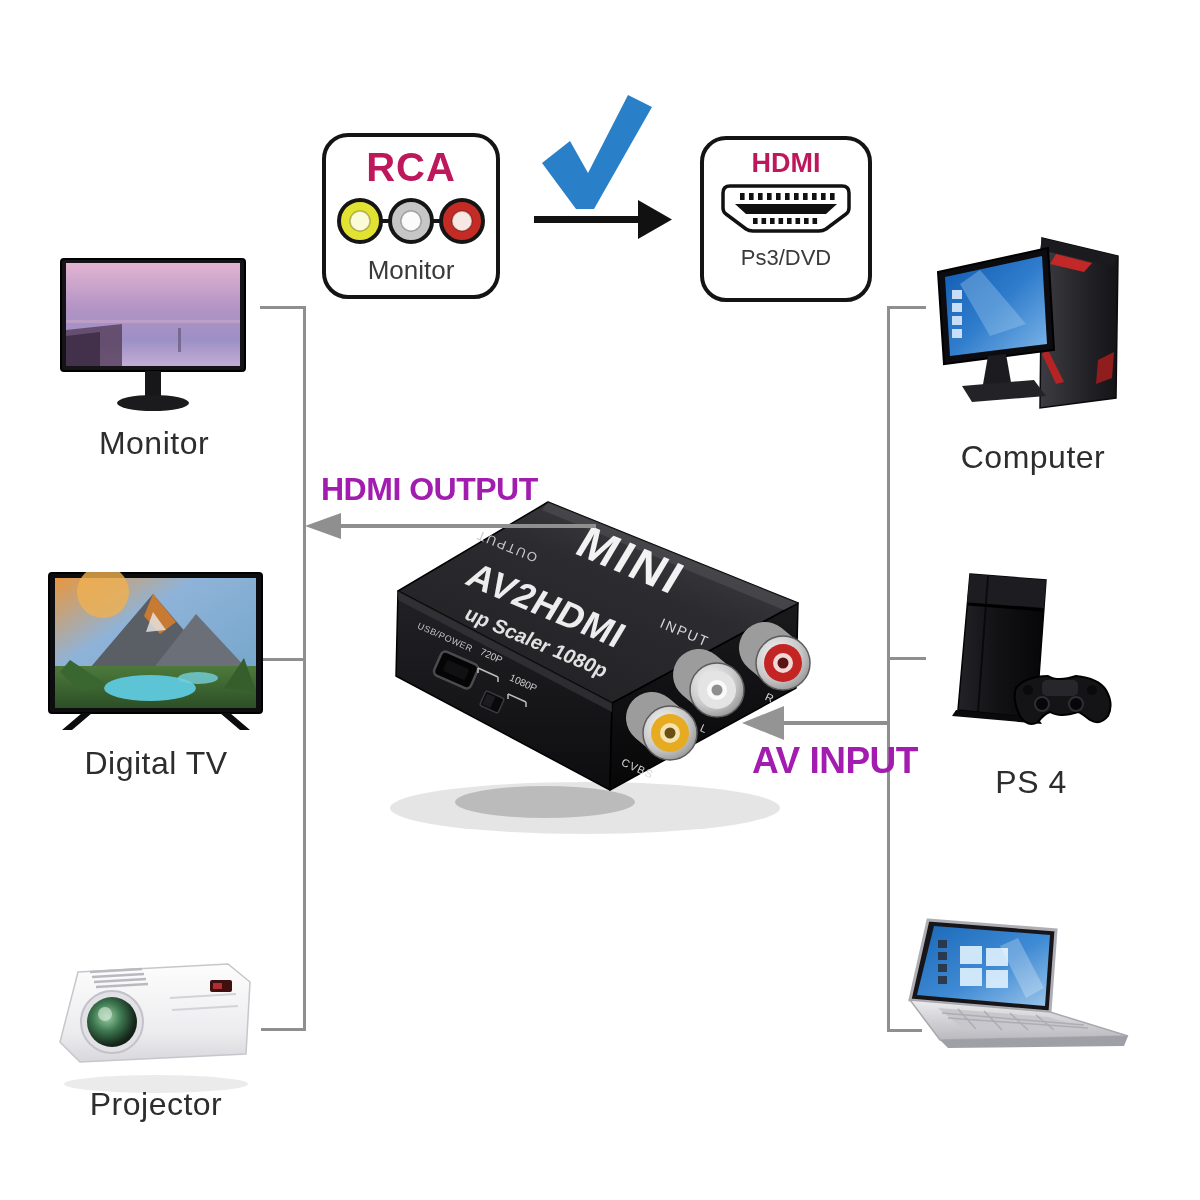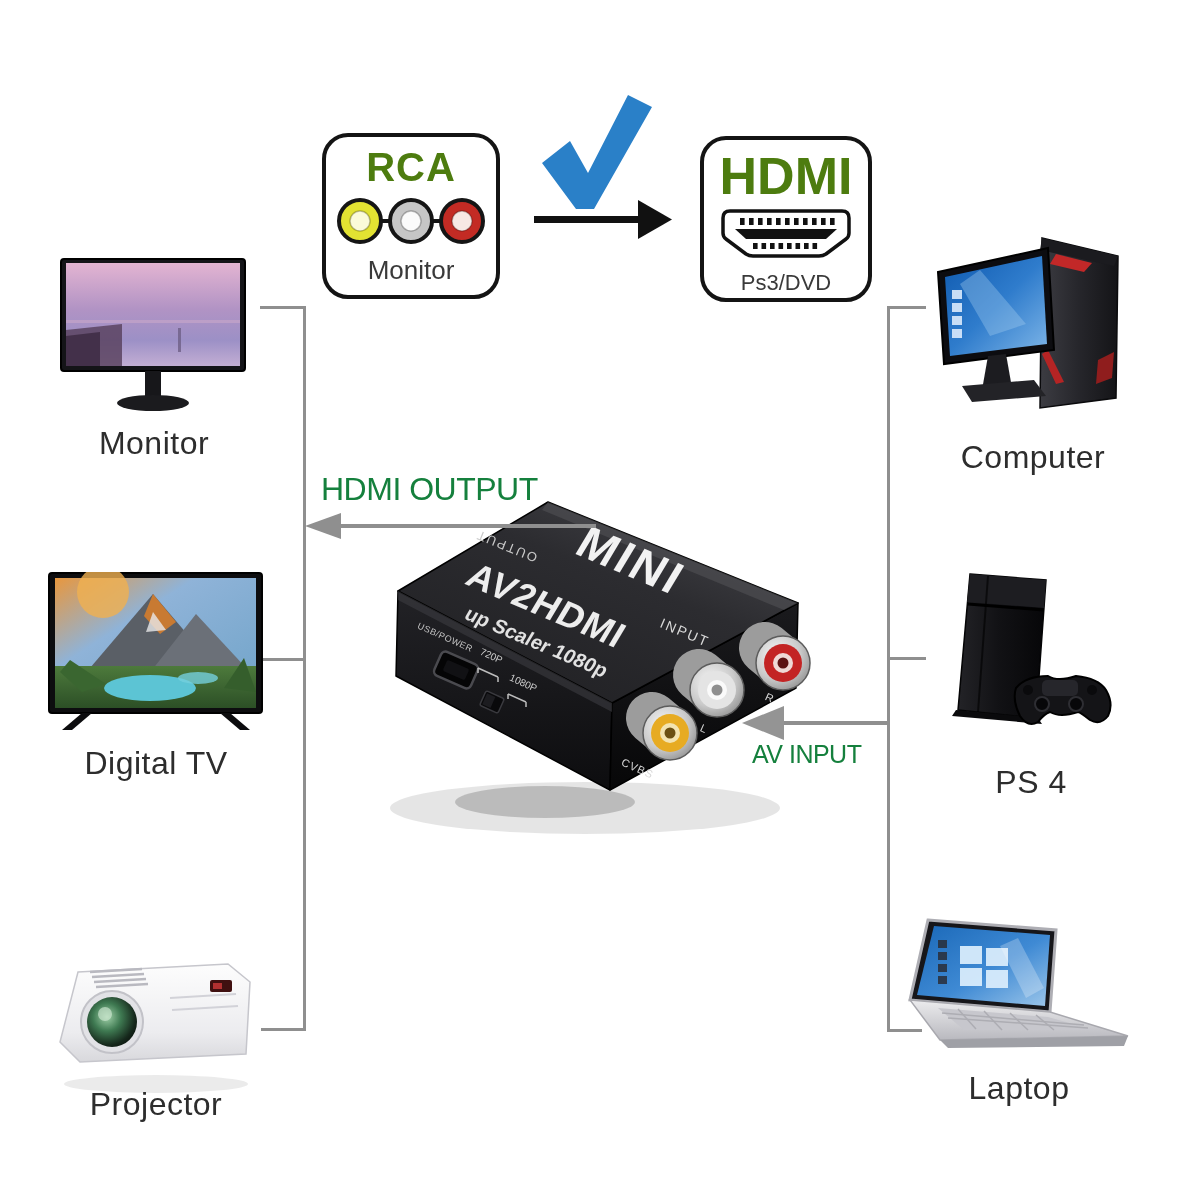--- a/index.html
+++ b/index.html
@@ -2,26 +2,26 @@
 <html><head>
 <meta charset="utf-8">
 <style>
   html,body{margin:0;padding:0;background:#fff;}
   .canvas{position:relative;width:1200px;height:1200px;background:#ffffff;overflow:hidden;
           font-family:"Liberation Sans",sans-serif;color:#222;}
   .abs{position:absolute;}
   
   .card{position:absolute;background:#fff;border:4px solid #141414;border-radius:26px;
         display:flex;flex-direction:column;align-items:center;justify-content:flex-start;}
-  .card-title{font-weight:bold;color:#4d7c0f;line-height:1;margin-top:10px;letter-spacing:1px;}
+  .card-title{font-weight:bold;color:#be185d;line-height:1;margin-top:10px;letter-spacing:1px;}
   .card-caption{color:#3a3a3a;line-height:1;}
   
   .line{position:absolute;background:#8f8f8f;}
   
-  .ann{position:absolute;font-weight:400;color:#15803d;letter-spacing:-0.5px;white-space:nowrap;}
+  .ann{position:absolute;font-weight:700;color:#a21caf;letter-spacing:-0.5px;white-space:nowrap;}
   .devlbl{position:absolute;text-align:center;font-size:32px;color:#2d2d2d;letter-spacing:0.5px;white-space:nowrap;}
   
   .tri-left{position:absolute;width:0;height:0;}
 </style>
 </head>
 <body>
 
 <div class="canvas">
 
   <div class="card" style="left:322px;top:133px;width:170px;height:158px;">
@@ -47,21 +47,21 @@
   <svg class="abs" style="left:542px;top:93px;" width="112" height="118" viewBox="0 0 112 118">
     <path d="M0,70 L28,48 L46,80 L86,2 L110,14 L52,116 L34,116 Z" fill="#2a80c8"></path>
   </svg>
 
   <svg class="abs" style="left:532px;top:196px;" width="142" height="46" viewBox="0 0 142 46">
     <rect x="2" y="20" width="108" height="7" fill="#111111"></rect>
     <polygon points="106,4 140,23.5 106,43" fill="#111111"></polygon>
   </svg>
 
   <div class="card" style="left:700px;top:136px;width:164px;height:158px;">
-    <div class="card-title" style="font-size:52px;letter-spacing:0;">HDMI</div>
+    <div class="card-title" style="font-size:27px;letter-spacing:0;">HDMI</div>
     <svg width="132" height="52" viewBox="0 0 132 52" style="margin-top:7px;">
       <path d="M10,2 H122 Q129,2 129,9 V24 Q129,28 126,30 L106,45 Q103,47 99,47 H33 Q29,47 26,45 L6,30 Q3,28 3,24 V9 Q3,2 10,2 Z" fill="#ffffff" stroke="#111" stroke-width="3.5"></path>
       <g fill="#111">
         <rect x="20" y="9" width="4.6" height="7"></rect>
           <rect x="29" y="9" width="4.6" height="7"></rect>
           <rect x="38" y="9" width="4.6" height="7"></rect>
           <rect x="47" y="9" width="4.6" height="7"></rect>
           <rect x="56" y="9" width="4.6" height="7"></rect>
           <rect x="65" y="9" width="4.6" height="7"></rect>
           <rect x="74" y="9" width="4.6" height="7"></rect>
@@ -352,22 +352,21 @@
     <text transform="translate(322 242) rotate(24)" fill="#d6d6d6" font-size="11" font-family="Liberation Sans, sans-serif" text-anchor="middle">L</text>
     <text transform="translate(388 211) rotate(24)" fill="#d6d6d6" font-size="11" font-family="Liberation Sans, sans-serif" text-anchor="middle">R</text>
   </svg>
 
   <div class="ann" style="left:321px;top:471px;font-size:32px;">HDMI OUTPUT</div>
   <div class="line" style="left:336px;top:524px;width:260px;height:4px;"></div>
   <div class="tri-left" style="left:305px;top:513px;border-top:13px solid transparent;border-bottom:13px solid transparent;border-right:36px solid #8f8f8f;"></div>
 
   <div class="line" style="left:780px;top:721px;width:108px;height:4px;"></div>
   <div class="tri-left" style="left:742px;top:706px;border-top:17px solid transparent;border-bottom:17px solid transparent;border-right:42px solid #949494;"></div>
-  <div class="ann" style="left:752px;top:740px;font-size:25px;">AV INPUT</div>
+  <div class="ann" style="left:752px;top:740px;font-size:37px;">AV INPUT</div>
 
   <div class="devlbl" style="left:60px;top:425px;width:188px;">Monitor</div>
   <div class="devlbl" style="left:48px;top:745px;width:216px;">Digital TV</div>
   <div class="devlbl" style="left:50px;top:1086px;width:212px;">Projector</div>
   <div class="devlbl" style="left:930px;top:439px;width:206px;">Computer</div>
   <div class="devlbl" style="left:930px;top:764px;width:202px;">PS 4</div>
-  <div class="devlbl" style="left:898px;top:1070px;width:242px;">Laptop</div>
 
 </div>
 
 </body></html>

